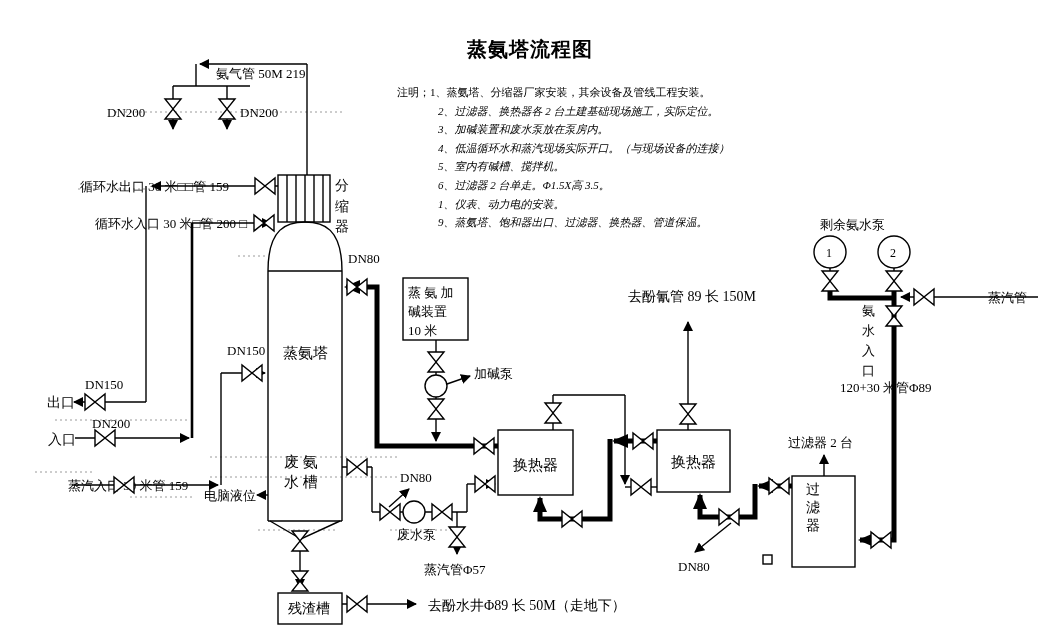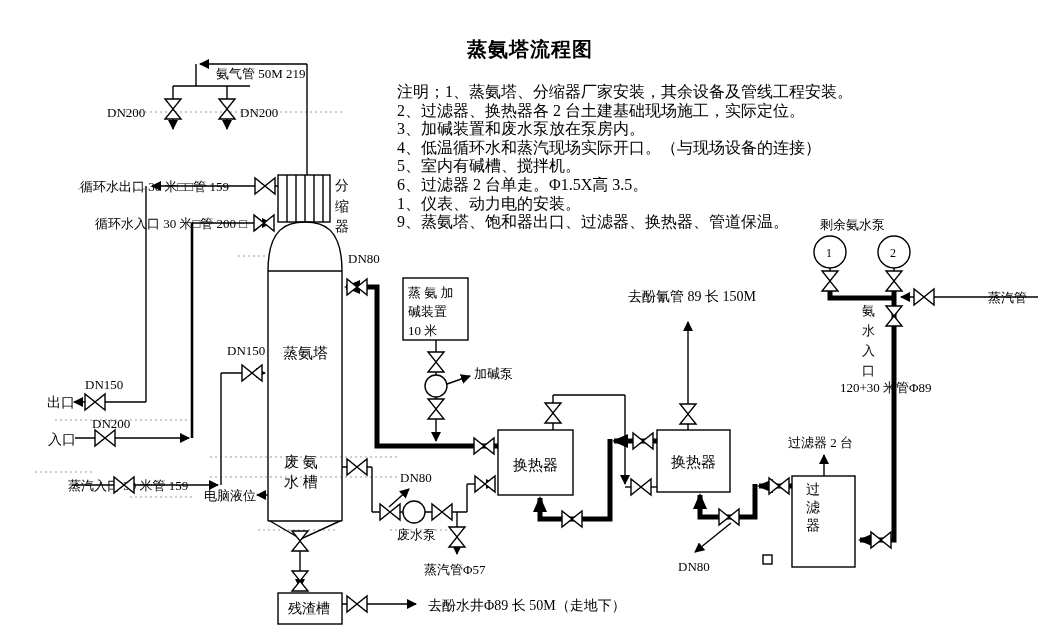--- a/index.html
+++ b/index.html
@@ -1,21 +1,21 @@
 <!DOCTYPE html>
 <html><head>
 <meta charset="utf-8">
 <style>
   html,body{margin:0;padding:0;background:#fff;}
   .stage{position:relative;width:1045px;height:640px;background:#fff;overflow:hidden;
          font-family:"Liberation Serif","DejaVu Serif",serif;color:#000;}
   .title{position:absolute;left:467px;top:36px;font-size:20px;font-weight:bold;letter-spacing:1px;white-space:nowrap;font-family:Liberation Mono, monospace;}
-  .notes{position:absolute;left:397px;top:83px;font-size:16px;line-height:18.6px;white-space:nowrap;}
+  .notes{position:absolute;left:397px;top:83px;font-size:11px;line-height:18.6px;white-space:nowrap;}
   .notes div{height:18.6px;}
-  .notes div + div{}
+  .notes div + div{margin-left:41px;font-style:italic;}
   svg{position:absolute;left:0;top:0;}
   .tl{fill:none;stroke:#000;stroke-width:1.4;}
   .ml{fill:none;stroke:#000;stroke-width:2.6;}
   .tk{fill:none;stroke:#000;stroke-width:5;}
   .dot{fill:none;stroke:#9a9a9a;stroke-width:1;stroke-dasharray:2 3;}
   .box{fill:#fff;stroke:#000;stroke-width:1.4;}
   .valve{fill:#fff;stroke:#000;stroke-width:1.4;}
   text{font-family:"Liberation Serif","DejaVu Serif",serif;font-size:13px;fill:#000;}
   .f12{font-size:12px;}.f14{font-size:14px;}.f15{font-size:15px;}
 </style>

